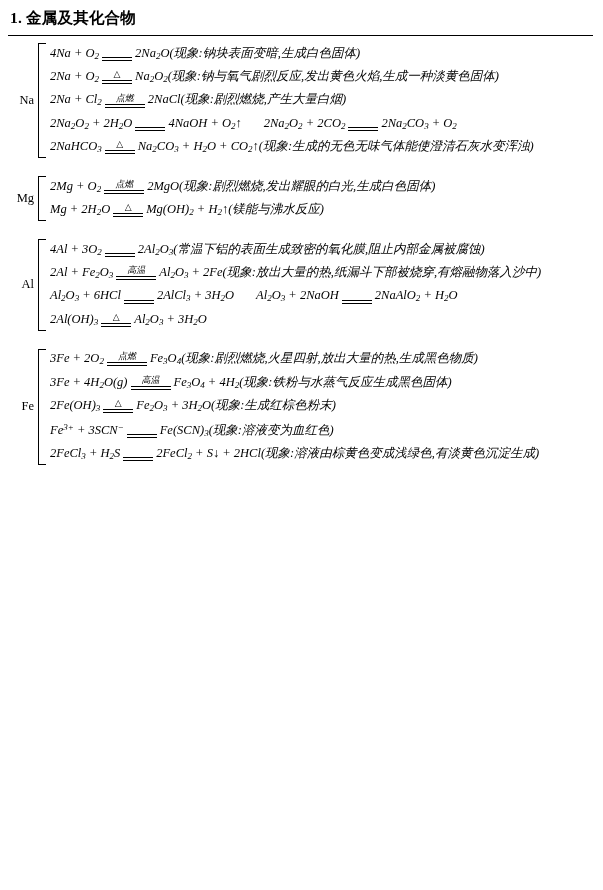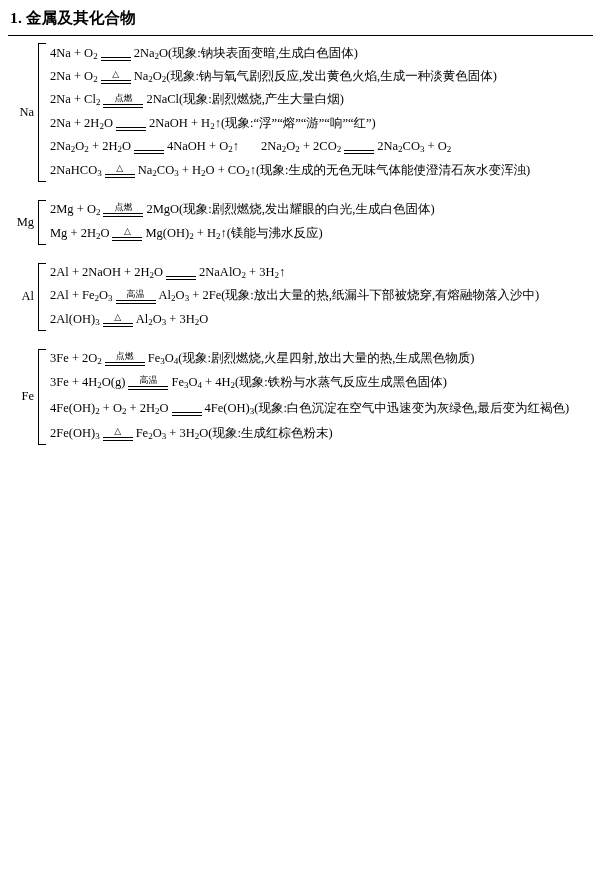--- a/index.html
+++ b/index.html
@@ -62,20 +62,21 @@
     top: 1px;
     bottom: 1px;
     width: 7px;
     border-left: 1.1px solid #000;
     border-top: 1.1px solid #000;
     border-bottom: 1.1px solid #000;
   }
   .eqs {
     flex: 1;
     padding-left: 5px;
+    font-style: italic;
   }
   .eq {
     font-size: 12.5px;
     line-height: 1.05;
     padding: 4.5px 0 4.5px 0;
     white-space: nowrap;
   }
   .eq.wrap {
     white-space: normal;
     line-height: 1.45;
@@ -134,23 +135,20 @@
       <div class="eq">
         4Na + O<sub>2</sub><span class="rx nocond"><span class="cond"></span><span class="bar"></span></span>2Na<sub>2</sub>O(现象:钠块表面变暗,生成白色固体)
       </div>
       <div class="eq">
         2Na + O<sub>2</sub><span class="rx"><span class="cond">△</span><span class="bar"></span></span>Na<sub>2</sub>O<sub>2</sub>(现象:钠与氧气剧烈反应,发出黄色火焰,生成一种淡黄色固体)
       </div>
       <div class="eq">
         2Na + Cl<sub>2</sub><span class="rx wide"><span class="cond">点燃</span><span class="bar"></span></span>2NaCl(现象:剧烈燃烧,产生大量白烟)
       </div>
       <div class="eq">
-        2Na + 2H<sub>2</sub>O<span class="rx nocond"><span class="cond"></span><span class="bar"></span></span>2NaOH + H<sub>2</sub><span class="arrow-up">↑</span>(现象:“浮”“熔”“游”“响”“红”)
-      </div>
-      <div class="eq">
         2Na<sub>2</sub>O<sub>2</sub> + 2H<sub>2</sub>O<span class="rx nocond"><span class="cond"></span><span class="bar"></span></span>4NaOH + O<sub>2</sub><span class="arrow-up">↑</span><span class="gap"></span>2Na<sub>2</sub>O<sub>2</sub> + 2CO<sub>2</sub><span class="rx nocond"><span class="cond"></span><span class="bar"></span></span>2Na<sub>2</sub>CO<sub>3</sub> + O<sub>2</sub>
       </div>
       <div class="eq">
         2NaHCO<sub>3</sub><span class="rx"><span class="cond">△</span><span class="bar"></span></span>Na<sub>2</sub>CO<sub>3</sub> + H<sub>2</sub>O + CO<sub>2</sub><span class="arrow-up">↑</span>(现象:生成的无色无味气体能使澄清石灰水变浑浊)
       </div>
     </div>
   </div>
 
   <div class="spacer"></div>
 
@@ -167,45 +165,51 @@
     </div>
   </div>
 
   <div class="spacer"></div>
 
   <div class="group">
     <div class="elem-label">Al</div>
     <div class="brace"></div>
     <div class="eqs">
       <div class="eq">
-        2Al + 2NaOH + 2H<sub>2</sub>O<span class="rx nocond"><span class="cond"></span><span class="bar"></span></span>2NaAlO<sub>2</sub> + 3H<sub>2</sub><span class="arrow-up">↑</span>
+        4Al + 3O<sub>2</sub><span class="rx nocond"><span class="cond"></span><span class="bar"></span></span>2Al<sub>2</sub>O<sub>3</sub>(常温下铝的表面生成致密的氧化膜,阻止内部金属被腐蚀)
       </div>
       <div class="eq">
         2Al + Fe<sub>2</sub>O<sub>3</sub><span class="rx wide"><span class="cond">高温</span><span class="bar"></span></span>Al<sub>2</sub>O<sub>3</sub> + 2Fe(现象:放出大量的热,纸漏斗下部被烧穿,有熔融物落入沙中)
       </div>
       <div class="eq">
+        Al<sub>2</sub>O<sub>3</sub> + 6HCl<span class="rx nocond"><span class="cond"></span><span class="bar"></span></span>2AlCl<sub>3</sub> + 3H<sub>2</sub>O<span class="gap"></span>Al<sub>2</sub>O<sub>3</sub> + 2NaOH<span class="rx nocond"><span class="cond"></span><span class="bar"></span></span>2NaAlO<sub>2</sub> + H<sub>2</sub>O
+      </div>
+      <div class="eq">
         2Al(OH)<sub>3</sub><span class="rx"><span class="cond">△</span><span class="bar"></span></span>Al<sub>2</sub>O<sub>3</sub> + 3H<sub>2</sub>O
       </div>
     </div>
   </div>
 
   <div class="spacer"></div>
 
   <div class="group">
     <div class="elem-label">Fe</div>
     <div class="brace"></div>
     <div class="eqs">
       <div class="eq">
         3Fe + 2O<sub>2</sub><span class="rx wide"><span class="cond">点燃</span><span class="bar"></span></span>Fe<sub>3</sub>O<sub>4</sub>(现象:剧烈燃烧,火星四射,放出大量的热,生成黑色物质)
       </div>
       <div class="eq">
         3Fe + 4H<sub>2</sub>O(g)<span class="rx wide"><span class="cond">高温</span><span class="bar"></span></span>Fe<sub>3</sub>O<sub>4</sub> + 4H<sub>2</sub>(现象:铁粉与水蒸气反应生成黑色固体)
       </div>
-      <div class="eq wrap">
-        4Fe(OH)<sub>2</sub> + O<sub>2</sub> + 2H<sub>2</sub>O<span class="rx nocond"><span class="cond"></span><span class="bar"></span></span>4Fe(OH)<sub>3</sub>(现象:白色沉淀在空气中迅速变为灰绿色,最后变为红褐色)
-      </div>
       <div class="eq">
         2Fe(OH)<sub>3</sub><span class="rx"><span class="cond">△</span><span class="bar"></span></span>Fe<sub>2</sub>O<sub>3</sub> + 3H<sub>2</sub>O(现象:生成红棕色粉末)
       </div>
+      <div class="eq">
+        Fe<sup>3+</sup> + 3SCN<sup>−</sup><span class="rx nocond"><span class="cond"></span><span class="bar"></span></span>Fe(SCN)<sub>3</sub>(现象:溶液变为血红色)
+      </div>
+      <div class="eq">
+        2FeCl<sub>3</sub> + H<sub>2</sub>S<span class="rx nocond"><span class="cond"></span><span class="bar"></span></span>2FeCl<sub>2</sub> + S<span class="arrow-dn">↓</span> + 2HCl(现象:溶液由棕黄色变成浅绿色,有淡黄色沉淀生成)
+      </div>
     </div>
   </div>
 
 </div>
 
 </body></html>

